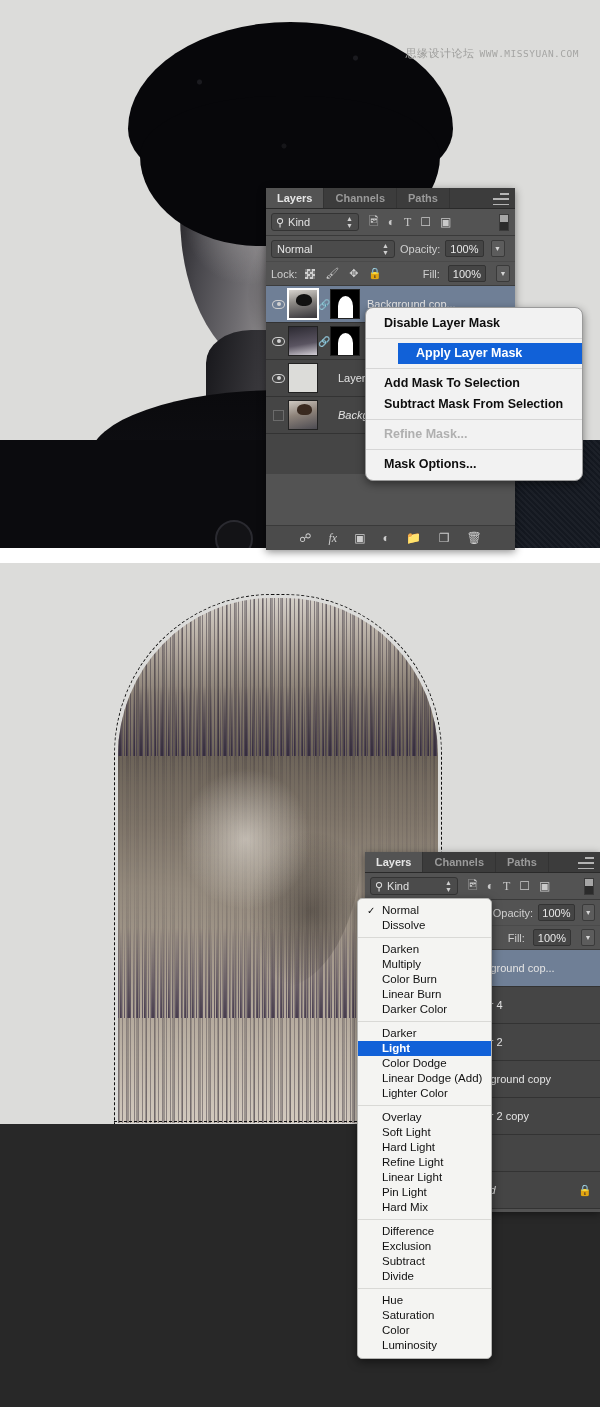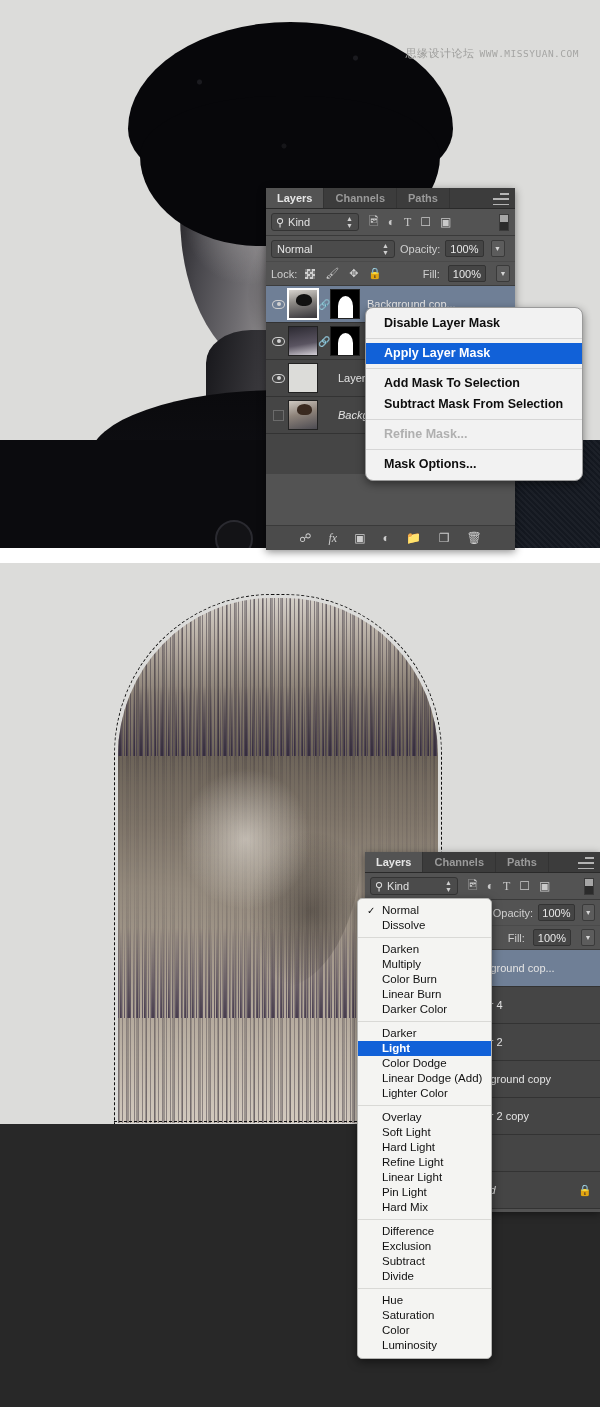--- a/index.html
+++ b/index.html
@@ -270,21 +270,21 @@
 
   
   #maskmenu {
     position:absolute; left:365px; top:307px; width:218px;
     background:#f2f2f2; border:1px solid #9a9a9a; border-radius:8px;
     box-shadow:0 3px 9px rgba(0,0,0,.45);
     padding:5px 0; font-size:12.5px; color:#0e0e0e;
     z-index:50; overflow:hidden;
   }
   .mm-item { height:21px; line-height:21px; padding:0 11px 0 18px; white-space:nowrap; font-weight:600;}
-  .mm-item.hl { background:#1161d8; color:#fff; }
+  .mm-item.hl { background:#1161d8; color:#fff;margin-left:32px; }
   .mm-item.dis { color:#b0b0b0; }
   .mm-sep { height:1px; background:#d6d6d6; margin:4px 0; }
 
   
   #blenddrop {
     position:absolute; left:357px; top:898px; width:135px;
     background:#f4f4f2; border:1px solid #b4b4b2; border-radius:5px;
     box-shadow:0 3px 10px rgba(0,0,0,.5);
     padding:4px 0 5px 0; font-size:11.5px; color:#111;
     z-index:60; overflow:hidden;

